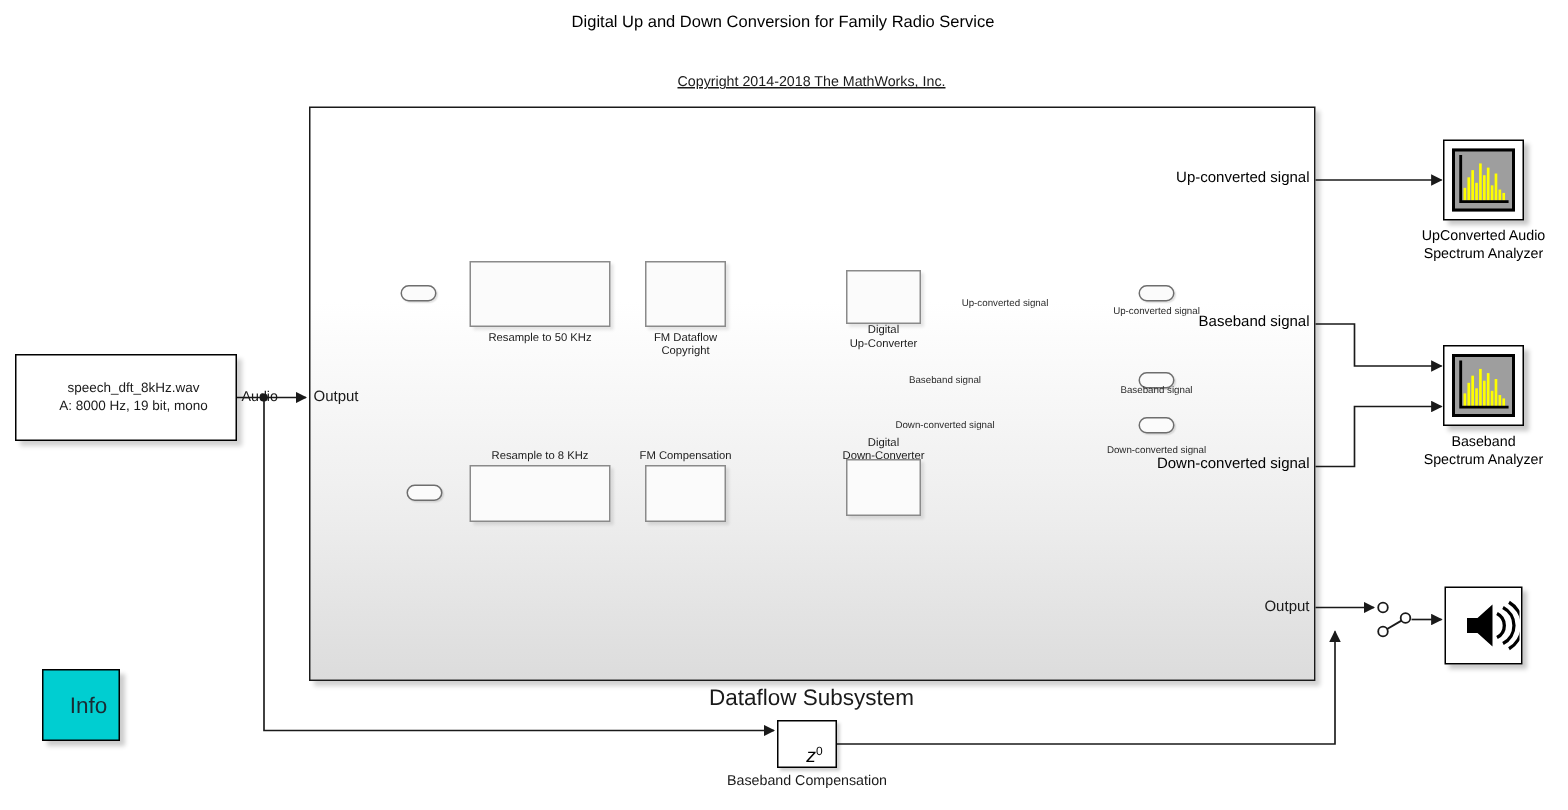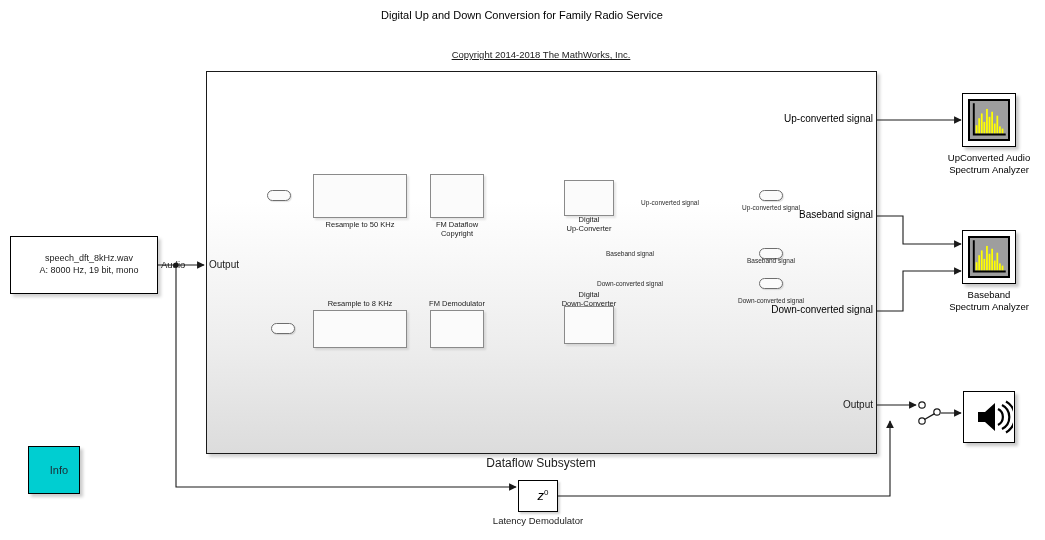--- a/index.html
+++ b/index.html
@@ -16,21 +16,21 @@
   #copyright { left:541px; top:50px; font-size:9.5px; color:#1a1a1a;text-decoration:underline; }
 
   
   #subsystem {
     left:206px; top:71px; width:671px; height:383px;
     border:1.5px solid #1a1a1a;
     background:linear-gradient(to bottom, #ffffff 0%, #ffffff 34%, #ededed 72%, #dcdcdc 100%);
     box-shadow:3px 3px 3px rgba(0,0,0,0.18);
     box-sizing:border-box;
   }
-  #subsystem-label { left:541px; top:457px; font-size:12px; }
+  #subsystem-label { left:541px; top:457px; font-size:15px; }
   #input-port-label { left:209px; top:259px; font-size:10px; }
   #output-port-label { left:873px; top:399px; font-size:10px; transform:translateX(-100%);text-align:right; }
 
   
   .blk {
     position:absolute; background:#fbfbfb; border:1px solid #8a8a8a;
     box-shadow:2px 2px 2px rgba(0,0,0,0.10);
     box-sizing:border-box;
   }
   .blk-label { position:absolute; font-size:7.5px; text-align:center;
@@ -56,28 +56,28 @@
     display:flex; align-items:center; justify-content:center;
   }
   #wav-text { font-size:9px; text-align:center; line-height:1.3; color:#1a1a1a; }
   #wav-port-label { left:161px; top:260px; font-size:9.5px; }
 
   #info-block {
     left:28px; top:446px; width:52px; height:48px;
     background:#00CED1; border:1.5px solid #000;
     box-shadow:3px 3px 3px rgba(0,0,0,0.2); box-sizing:border-box;
     display:flex; align-items:center; justify-content:center;
-    font-size:11px; color:#1a2a33;
+    font-size:15px; color:#1a2a33;
   }
 
   #delay-block {
     left:518px; top:480px; width:40px; height:32px;
     background:#ffffff; border:1.5px solid #000;
     box-shadow:2px 2px 2px rgba(0,0,0,0.18); box-sizing:border-box;
-    display:flex; align-items:center; justify-content:center;
+    display:flex; align-items:flex-end; justify-content:center;
   }
   #delay-text { font-size:13px; font-style:italic; color:#000; }
   #delay-text sup { font-size:8px; font-style:normal; }
   #delay-label { left:538px; top:516px; font-size:9.5px; }
 
   
   .scope {
     position:absolute; width:54px; height:54px; background:#ffffff;
     border:1.5px solid #000; box-shadow:3px 3px 3px rgba(0,0,0,0.22);
     box-sizing:border-box; padding:5px;
@@ -202,21 +202,21 @@
 <div class="blk" style="left:564px; top:180px; width:50px; height:36px;"></div>
 <div class="blk-label" style="left:589px; top:215px; width:110px;">
   <span>Digital</span><br>
   <span>Up-Converter</span>
 </div>
 
 <div class="blk" style="left:313px; top:310px; width:94px; height:38px;"></div>
 <div class="blk-label" style="left:360px; top:299px; width:120px;">Resample to 8 KHz</div>
 
 <div class="blk" style="left:430px; top:310px; width:54px; height:38px;"></div>
-<div class="blk-label" style="left:457px; top:299px; width:110px;">FM Demodulator</div>
+<div class="blk-label" style="left:457px; top:299px; width:110px;">FM Compensation</div>
 
 <div class="blk" style="left:564px; top:306px; width:50px; height:38px;"></div>
 <div class="blk-label" style="left:589px; top:290px; width:110px;">
   <span>Digital</span><br>
   <span>Down-Converter</span>
 </div>
 
 <div class="wire-label" style="left:670px; top:199px;">Up-converted signal</div>
 <div class="wire-label" style="left:630px; top:250px;">Baseband signal</div>
 <div class="wire-label" style="left:630px; top:280px;">Down-converted signal</div>
@@ -282,13 +282,13 @@
     <path d="M 27 5 A 13.5 13.5 0 0 1 27 29" stroke="#000" stroke-width="2.2" fill="none"></path>
     <path d="M 31 1.5 A 18 18 0 0 1 31 32.5" stroke="#000" stroke-width="2.2" fill="none"></path>
   </svg>
 </div>
 
 <div id="delay-block" class="abs">
   <div id="delay-text">
     <span>z</span><sup>0</sup>
   </div>
 </div>
-<div class="lbl ctr" id="delay-label">Latency Demodulator</div>
+<div class="lbl ctr" id="delay-label">Baseband Compensation</div>
 
 </body></html>

